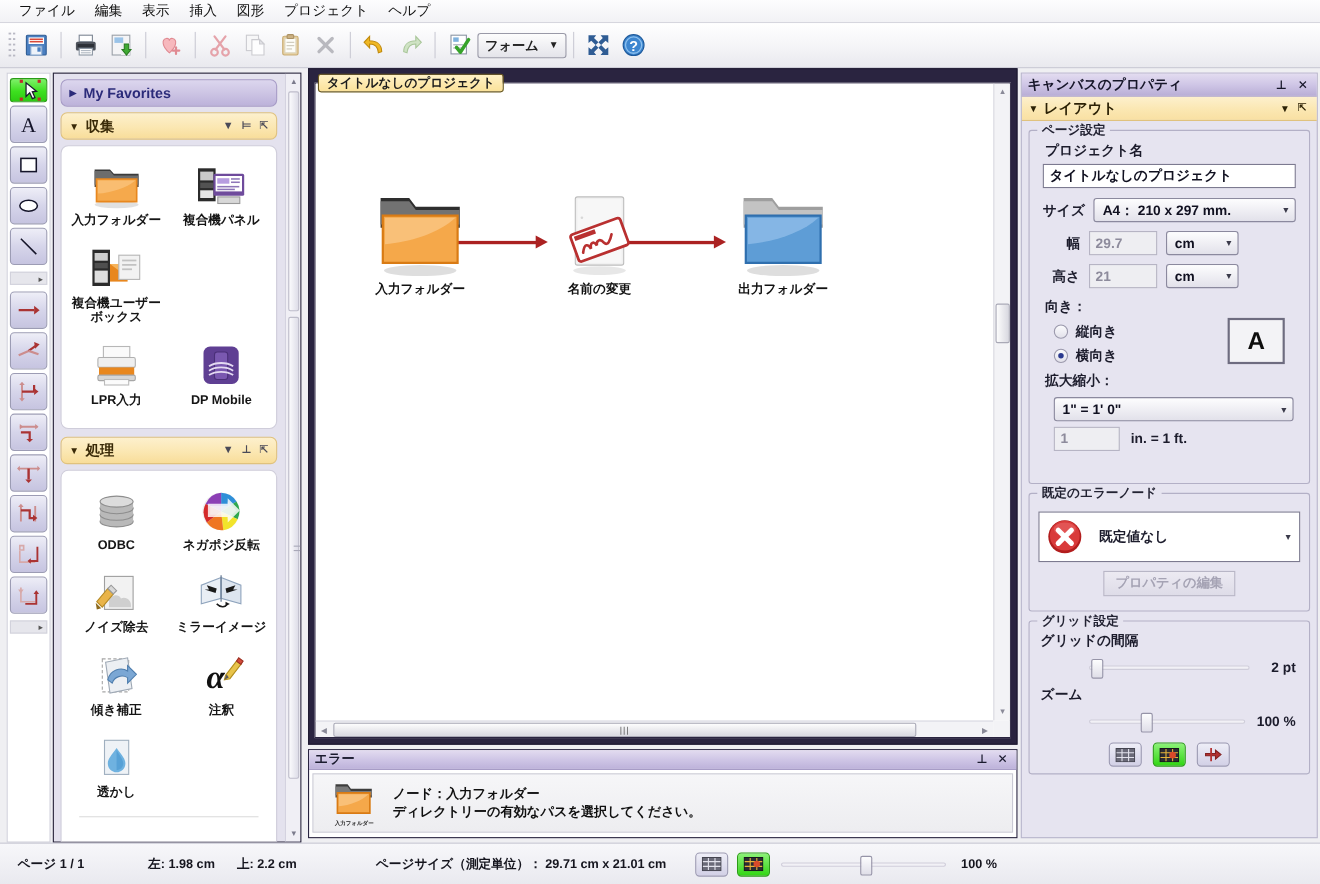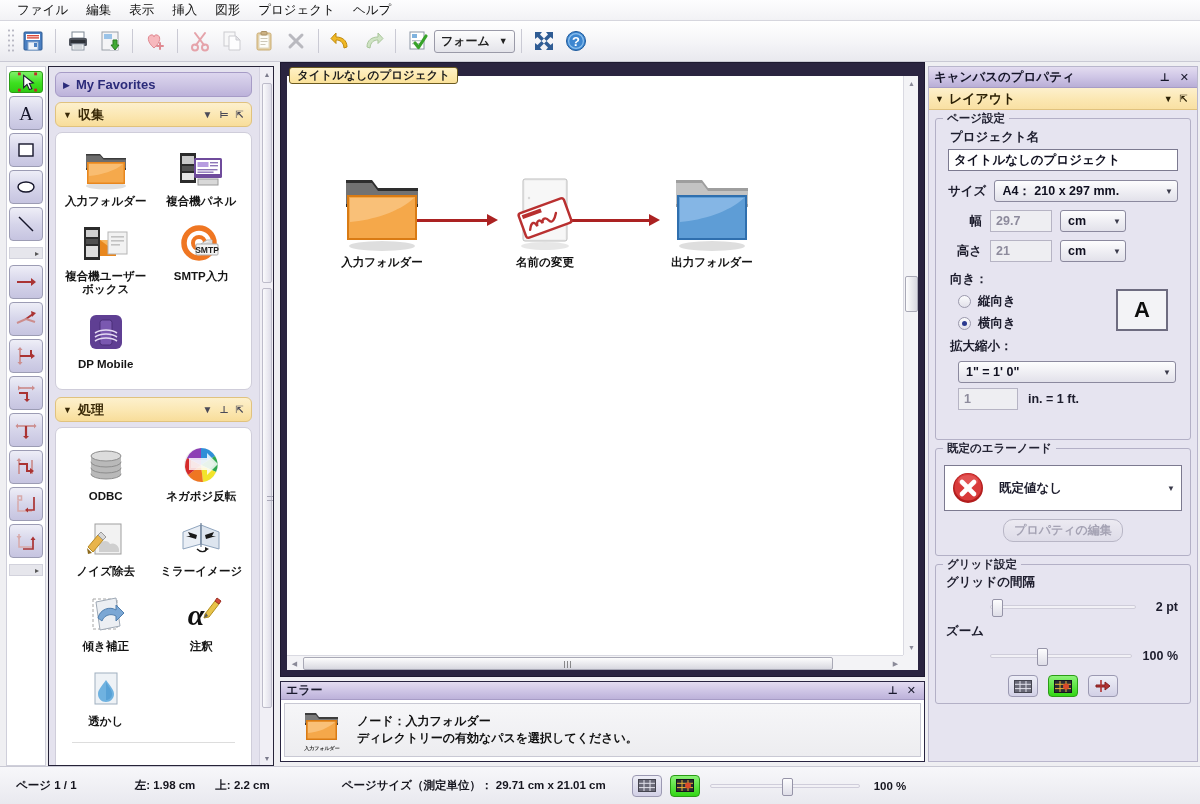--- a/index.html
+++ b/index.html
@@ -259,21 +259,21 @@
     background: linear-gradient(to bottom, #fbfbfd, #e2e1ea);
     border: 1px solid #9b99ac; display: flex; align-items: center; justify-content: center;
   }
   .radio.on::after { content: ""; width: 5px; height: 5px; border-radius: 50%; background: #2b3a8f; }
   .orient-box {
     width: 52px; height: 42px; border: 2px solid #6e6c80; background: #f3f3f6;
     display: flex; align-items: center; justify-content: center;
     font-size: 22px; font-weight: bold; color: #0d0d0d;
   }
   .btn-disabled {
-    height: 23px; border: 1px solid #b8b6c6; border-radius: 10px;
+    height: 23px; border: 1px solid #b8b6c6; border-radius: 0;
     background: linear-gradient(to bottom, #eceaf2, #dedce8);
     display: flex; align-items: center; justify-content: center;
     font-size: 12px; font-weight: bold; color: #a5a3b4;
   }
   .errnode-sel {
     height: 46px; background: #fff; border: 1px solid #7c7a90;
     display: flex; align-items: center; padding: 0 6px;
   }
   .slider-track { height: 4px; background: #f2f1f6; border: 1px solid #cfcdda;
     border-radius: 2px; position: relative; }
@@ -659,35 +659,34 @@
                 <rect x="27" y="8" width="19" height="22" fill="#f2f2f2" stroke="#b5b5b5"></rect>
                 <g fill="#c2c2c2">
                     <rect x="30" y="12" width="13" height="1.6"></rect>
                     <rect x="30" y="16" width="13" height="1.6"></rect>
                     <rect x="30" y="20" width="9" height="1.6"></rect>
                   </g>
               </svg>
             </div>
             <div class="tile-lbl">複合機ユーザーボックス</div>
           </div>
+        </div>
+        <div class="tile-row">
           <div class="tile">
             <div class="tile-ico">
               <svg width="50" height="42" viewBox="0 0 50 42">
-                <circle cx="23" cy="19" r="15" fill="none" stroke="#ef7622" stroke-width="5.5"></circle>
-                <circle cx="23" cy="19" r="6" fill="none" stroke="#ef7622" stroke-width="4"></circle>
-                <path d="M31 16 L36 16 L36 28 L22 28 L22 22 Z" fill="#f2f2f2" stroke="#b5b5b5"></path>
-                <path d="M22 22 L36 16 L36 19 L29 23.5 Z" fill="#dcdcdc"></path>
-                <rect x="20" y="20" width="22" height="11" rx="1" fill="#f4f4f4" stroke="#adadad"></rect>
-                <text x="31" y="29" text-anchor="middle" font-size="8.5" font-weight="bold" fill="#232323" font-family="Liberation Sans, sans-serif">SMTP</text>
+                <rect x="13" y="3" width="24" height="10" fill="#fafafa" stroke="#b7b7b7"></rect>
+                <rect x="8" y="13" width="34" height="9" rx="1.5" fill="#efefef" stroke="#b0b0b0"></rect>
+                <rect x="9" y="22" width="32" height="7" fill="#e8871e"></rect>
+                <rect x="8" y="29" width="34" height="5" rx="1.5" fill="#d6d6d6" stroke="#a7a7a7"></rect>
+                <rect x="14" y="33" width="22" height="5" fill="#fbfbfb" stroke="#bbb"></rect>
               </svg>
             </div>
-            <div class="tile-lbl">SMTP入力</div>
-          </div>
-        </div>
-        <div class="tile-row">
+            <div class="tile-lbl">LPR入力</div>
+          </div>
           <div class="tile">
             <div class="tile-ico">
               <svg width="50" height="42" viewBox="0 0 50 42">
                 <rect x="9" y="3" width="32" height="34" rx="6" fill="#5f3f93"></rect>
                 <rect x="19" y="8" width="12" height="25" rx="2.5" fill="#7a58b0" stroke="#4a2f78"></rect>
                 <g fill="none" stroke="#e4daf2" stroke-width="1.6">
                   <path d="M14 21 C20 17 30 17 36 21"></path>
                   <path d="M14 25 C20 21 30 21 36 25"></path>
                   <path d="M14 29 C20 25 30 25 36 29"></path>
                 </g>

